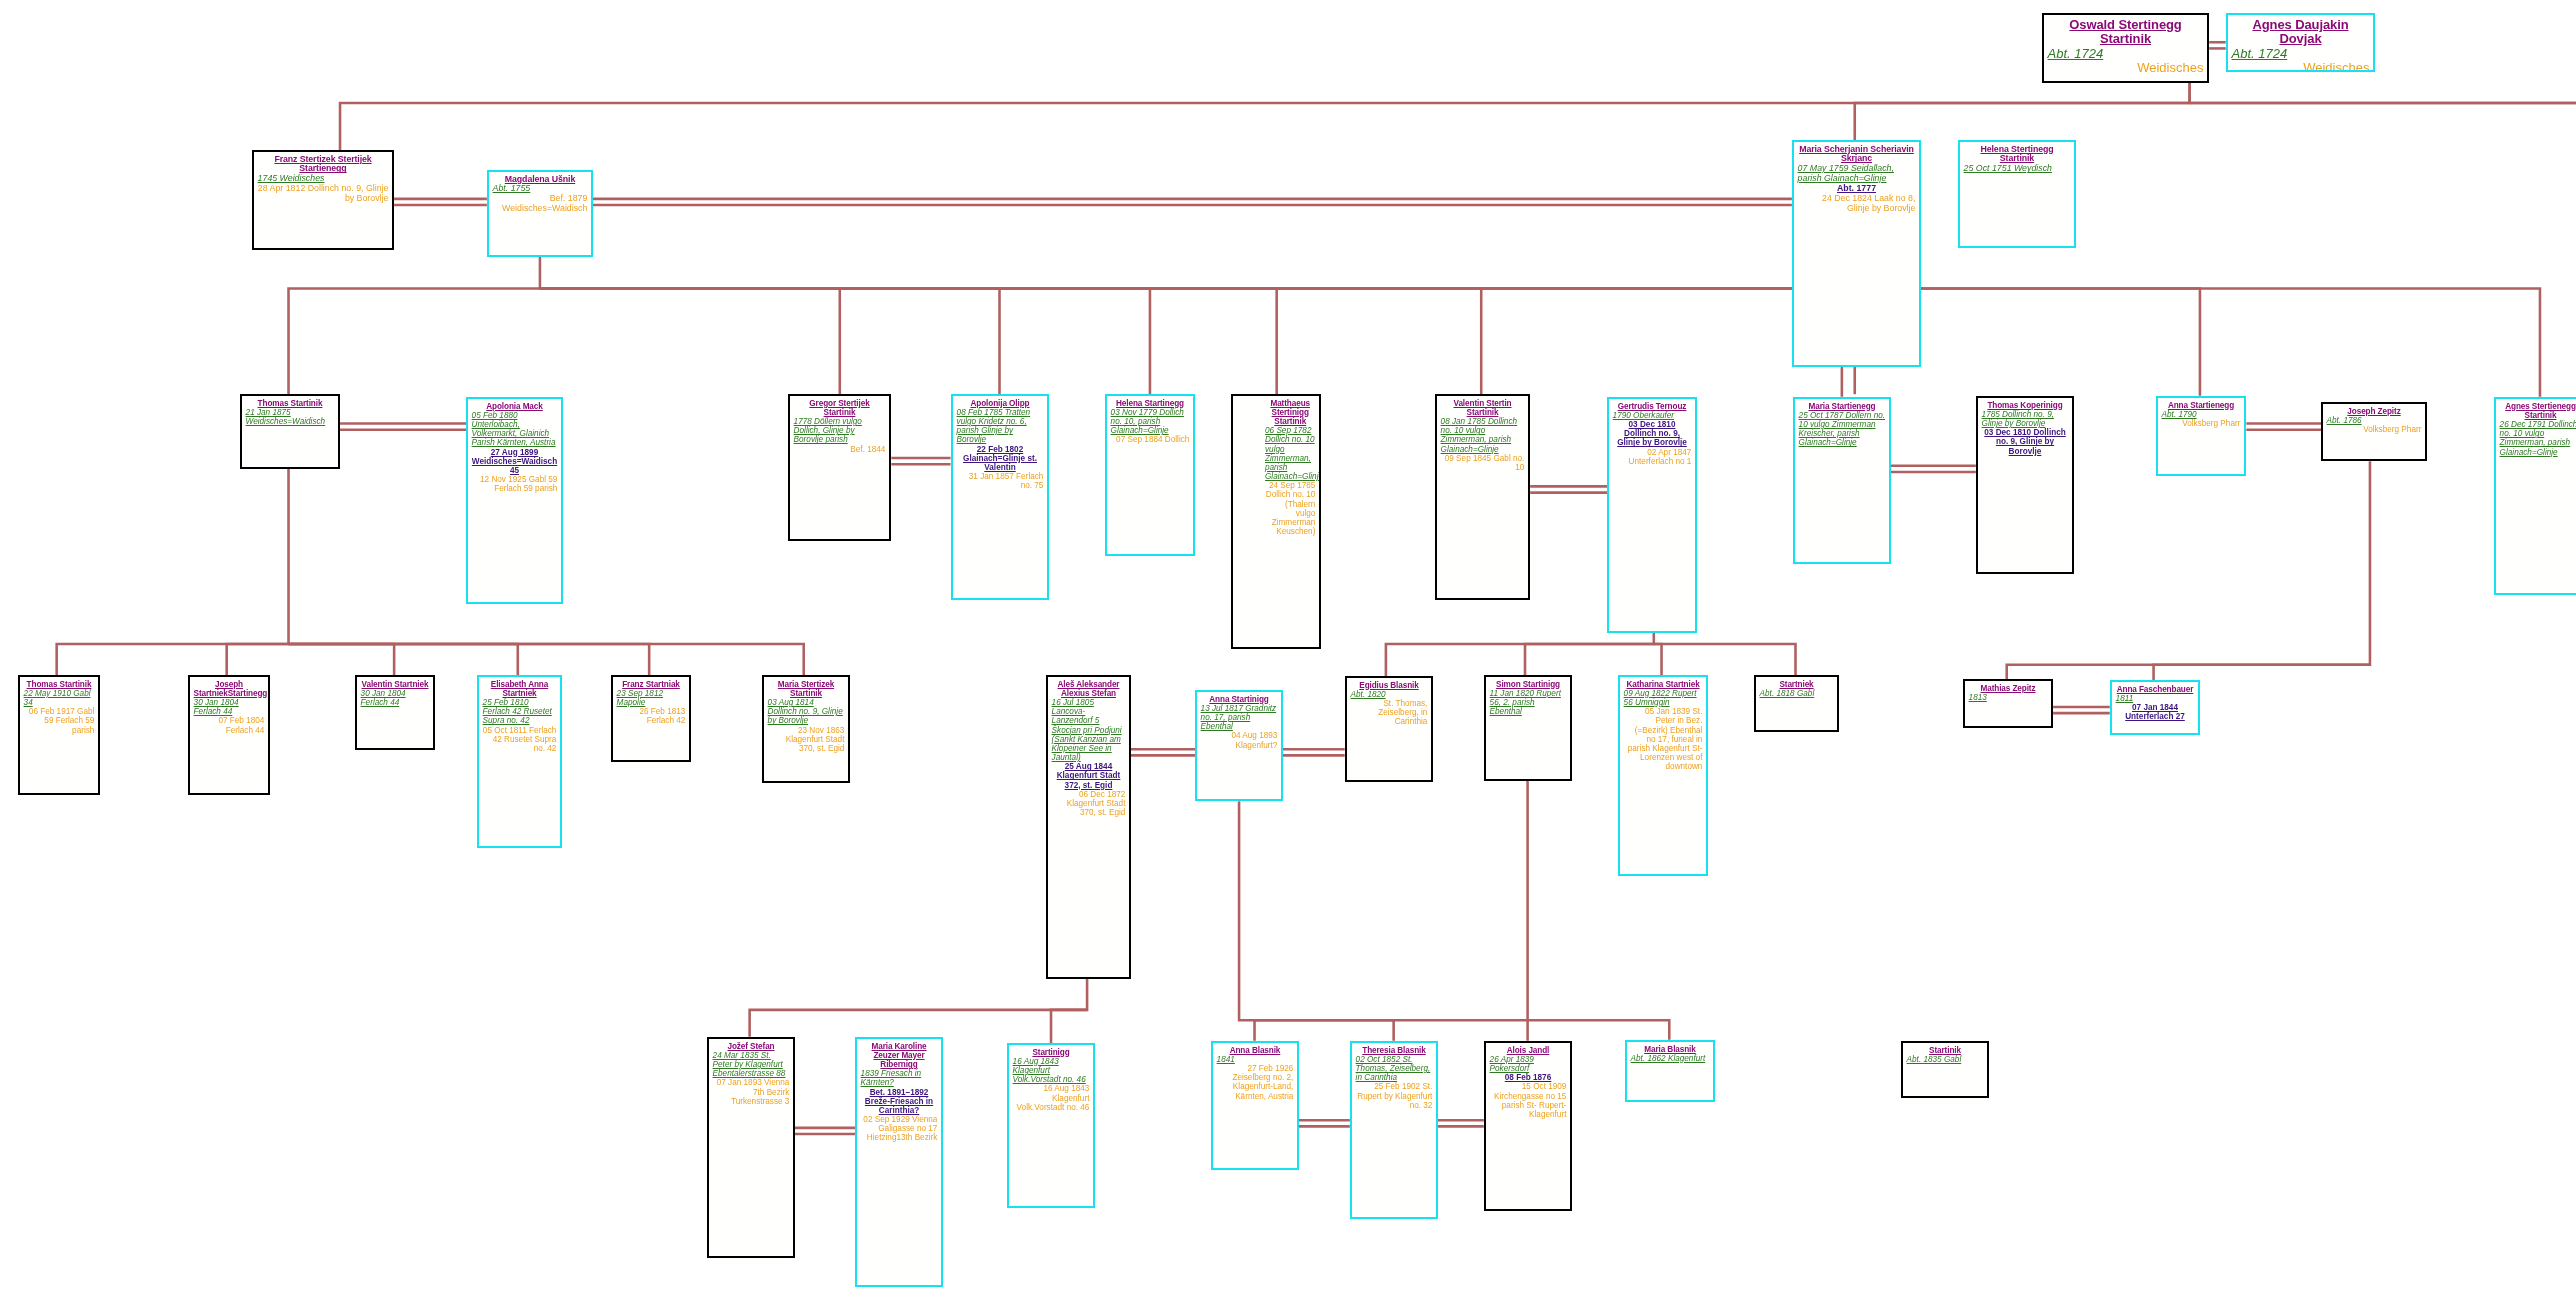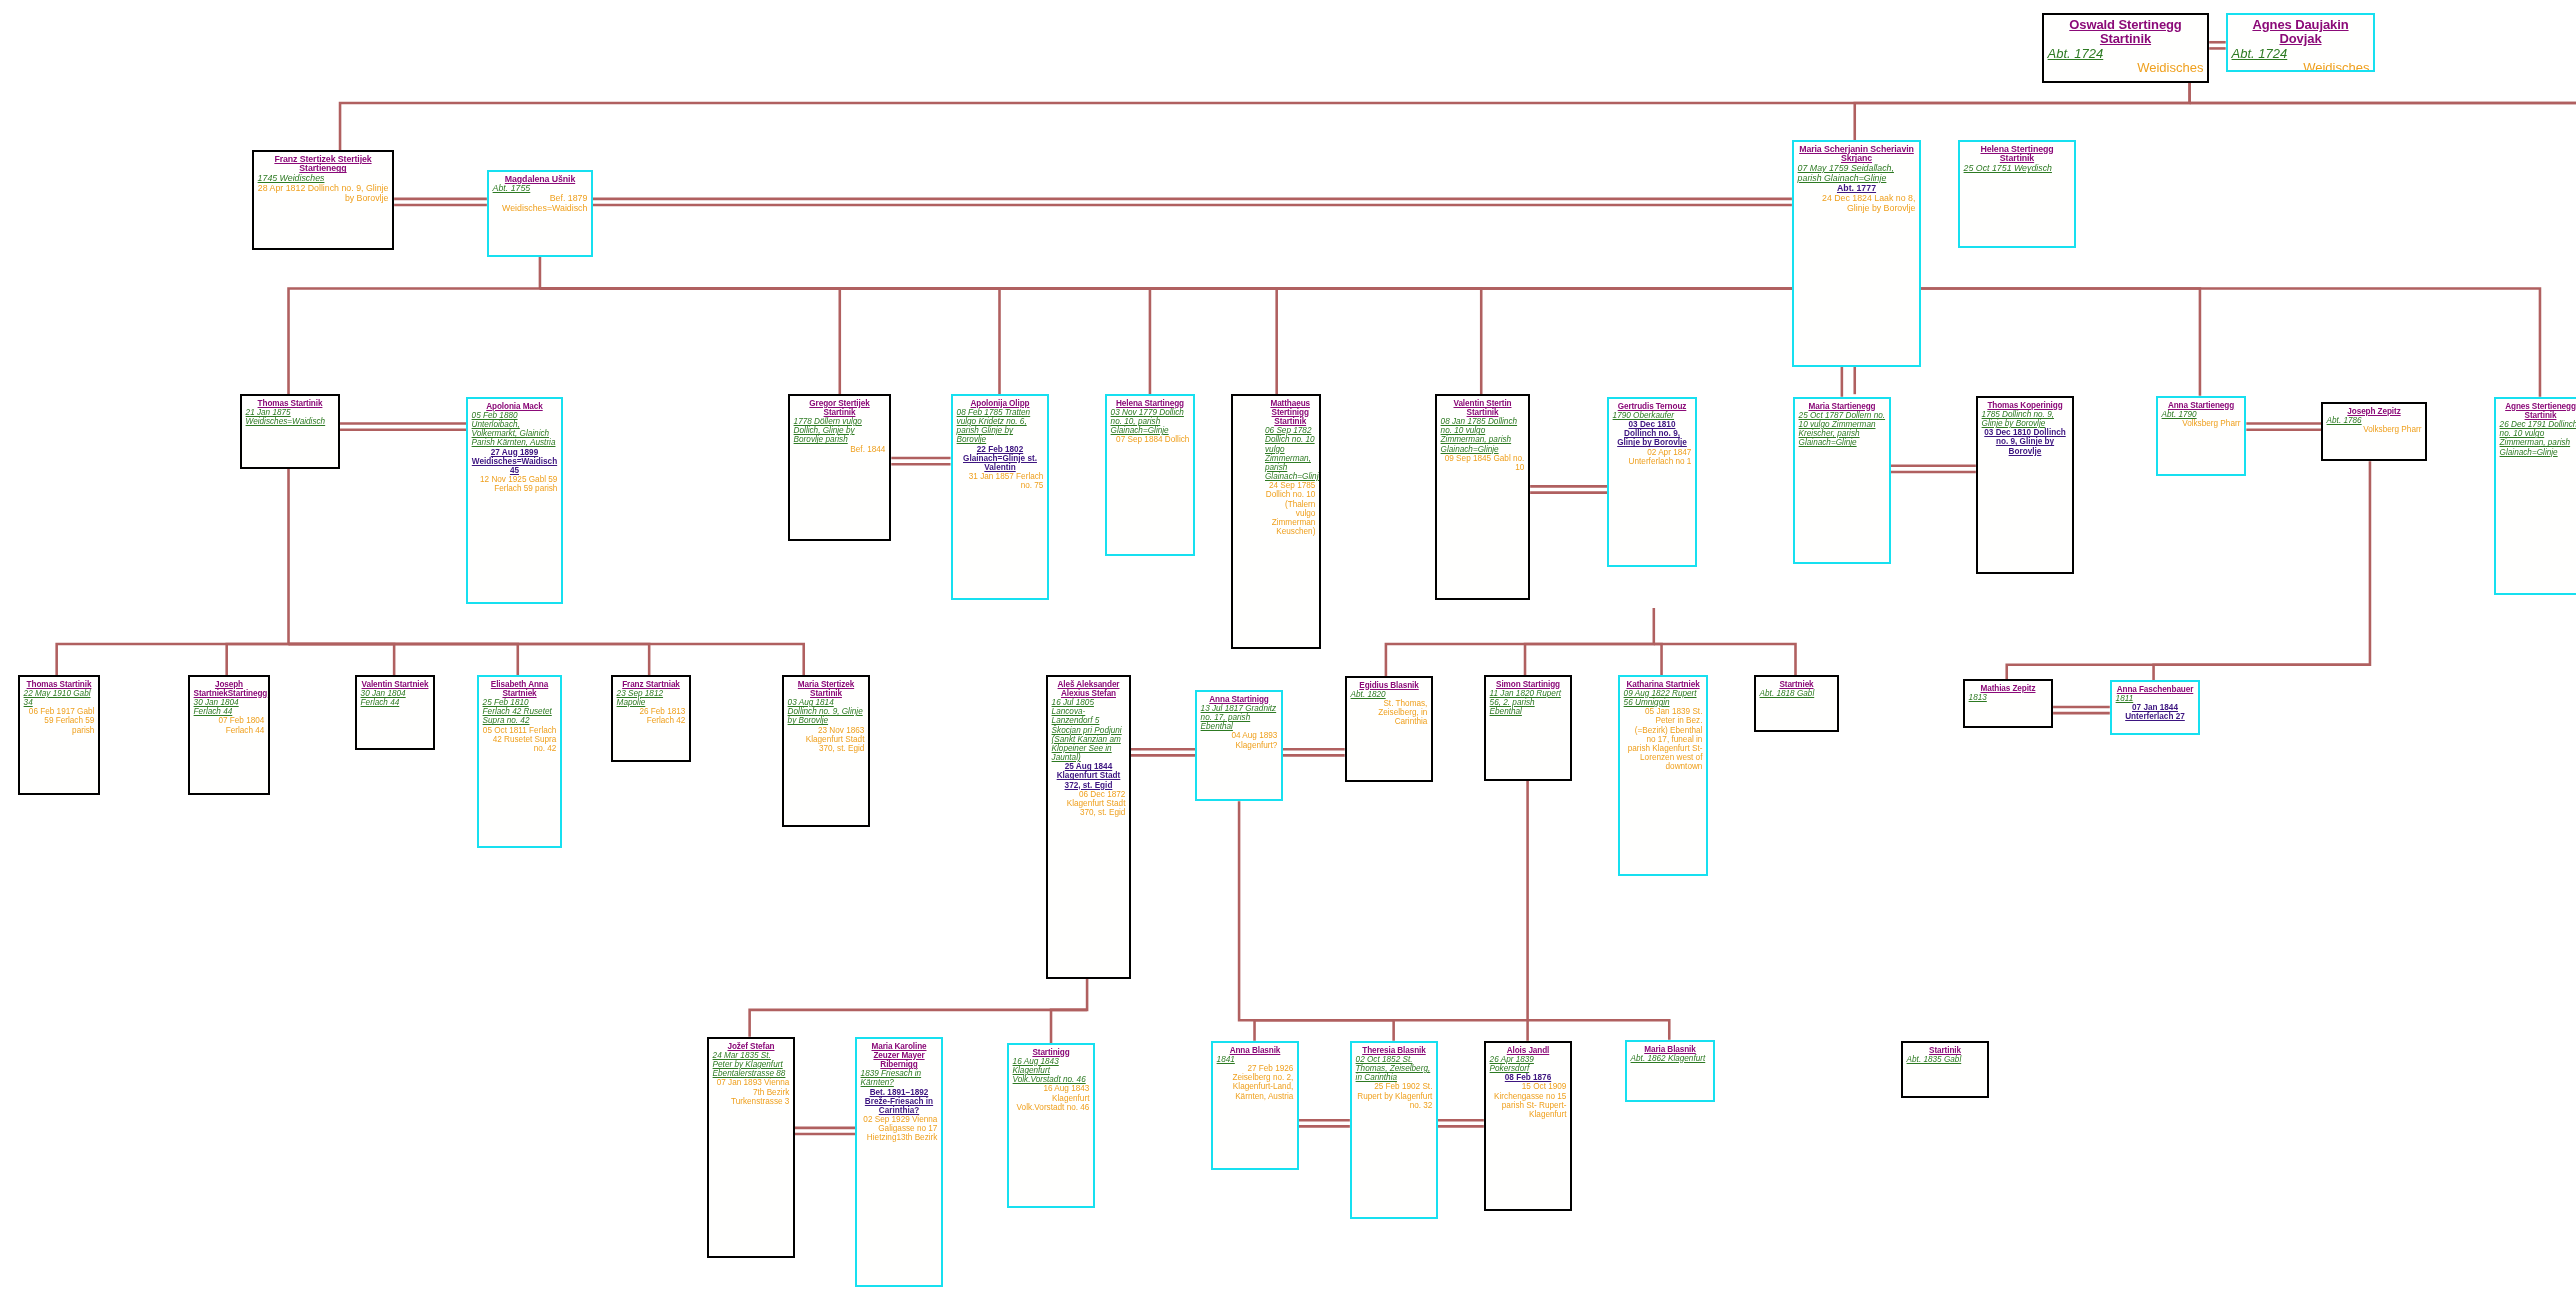--- a/index.html
+++ b/index.html
@@ -190,21 +190,21 @@
     <div class="node male s11" style="left: 1231px; top: 394px; width: 90px; height: 255px; padding-left: 32px;">
       <span class="nm">Matthaeus Stertinigg Startinik</span>
       <span class="bd">06 Sep 1782 Dollich no. 10 vulgo Zimmerman, parish Glainach=Glinje</span>
       <span class="dd">24 Sep 1785 Dollich no. 10 (Thalern vulgo Zimmerman Keuschen)</span>
     </div>
     <div class="node male s11" style="left: 1435px; top: 394px; width: 95px; height: 206px;">
       <span class="nm">Valentin Stertin Startinik</span>
       <span class="bd">08 Jan 1785 Dollinch no. 10 vulgo Zimmerman, parish Glainach=Glinje</span>
       <span class="dd">09 Sep 1845 Gabl no. 10</span>
     </div>
-    <div class="node female s11" style="left: 1607px; top: 397px; width: 90px; height: 170px;">
+    <div class="node female s11" style="left: 1607px; top: 397px; width: 90px; height: 236px;">
       <span class="nm">Gertrudis Ternouz</span>
       <span class="bd">1790 Oberkaufer</span>
       <span class="mr">03 Dec 1810 Dollinch no. 9, Glinje by Borovlje</span>
       <span class="dd">02 Apr 1847 Unterferlach no 1</span>
     </div>
     <div class="node female s11" style="left: 1793px; top: 397px; width: 98px; height: 167px;">
       <span class="nm">Maria Startienegg</span>
       <span class="bd">25 Oct 1787 Dollern no. 10 vulgo Zimmerman Kreischer, parish Glainach=Glinje</span>
     </div>
     <div class="node male s11" style="left: 1976px; top: 396px; width: 98px; height: 178px;">
@@ -243,21 +243,21 @@
     <div class="node female s11" style="left: 477px; top: 675px; width: 85px; height: 173px;">
       <span class="nm">Elisabeth Anna Startniek</span>
       <span class="bd">25 Feb 1810 Ferlach 42 Rusetet Supra no. 42</span>
       <span class="dd">05 Oct 1811 Ferlach 42 Rusetet Supra no. 42</span>
     </div>
     <div class="node male s11" style="left: 611px; top: 675px; width: 80px; height: 87px;">
       <span class="nm">Franz Startniak</span>
       <span class="bd">23 Sep 1812 Mapolie</span>
       <span class="dd">26 Feb 1813 Ferlach 42</span>
     </div>
-    <div class="node male s11" style="left: 762px; top: 675px; width: 88px; height: 152px; margin-left: 20px;">
+    <div class="node male s11" style="left: 762px; top: 675px; width: 88px; height: 108px;">
       <span class="nm">Maria Stertizek Startinik</span>
       <span class="bd">03 Aug 1814 Dollinch no. 9, Glinje by Borovlje</span>
       <span class="dd">23 Nov 1863 Klagenfurt Stadt 370, st. Egid</span>
     </div>
     <div class="node female s11" style="left: 1195px; top: 690px; width: 88px; height: 111px;">
       <span class="nm">Anna Startinigg</span>
       <span class="bd">13 Jul 1817 Gradnitz no. 17, parish Ebenthal</span>
       <span class="dd">04 Aug 1893 Klagenfurt?</span>
     </div>
     <div class="node male s11" style="left: 1046px; top: 675px; width: 85px; height: 304px;">

